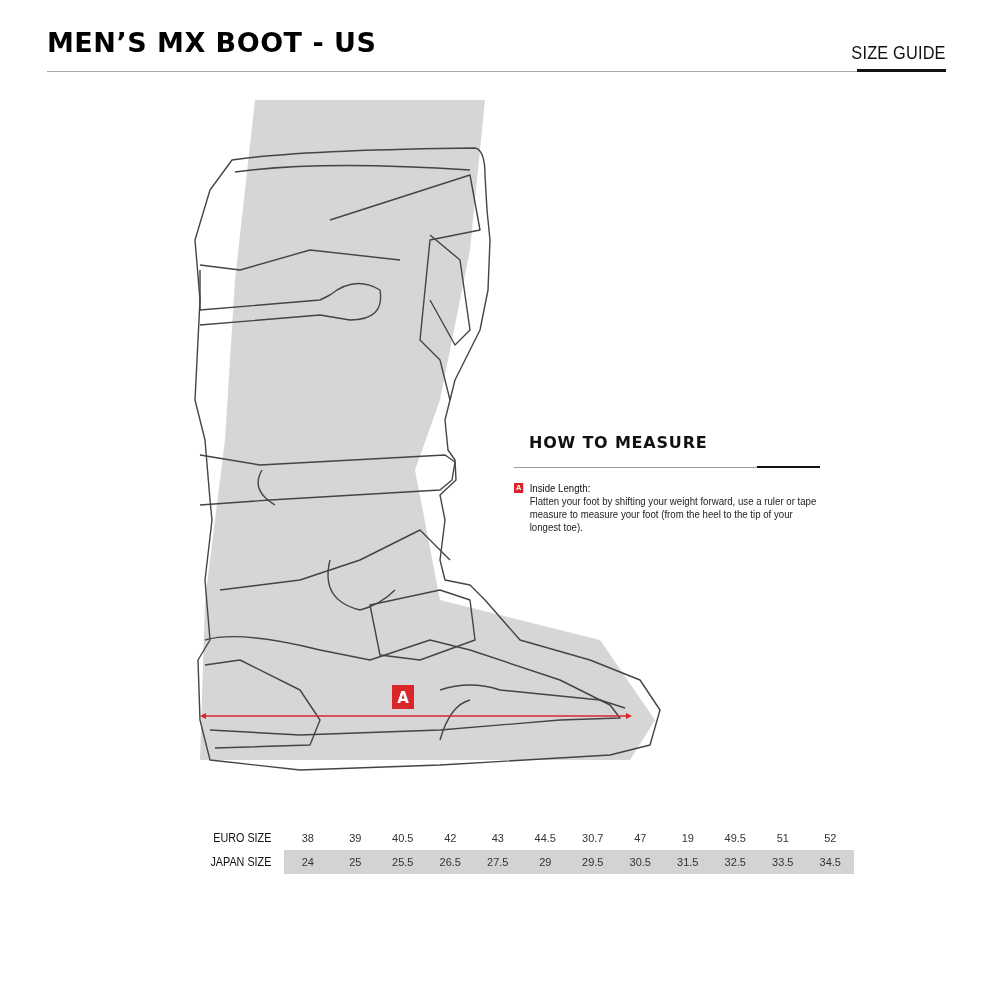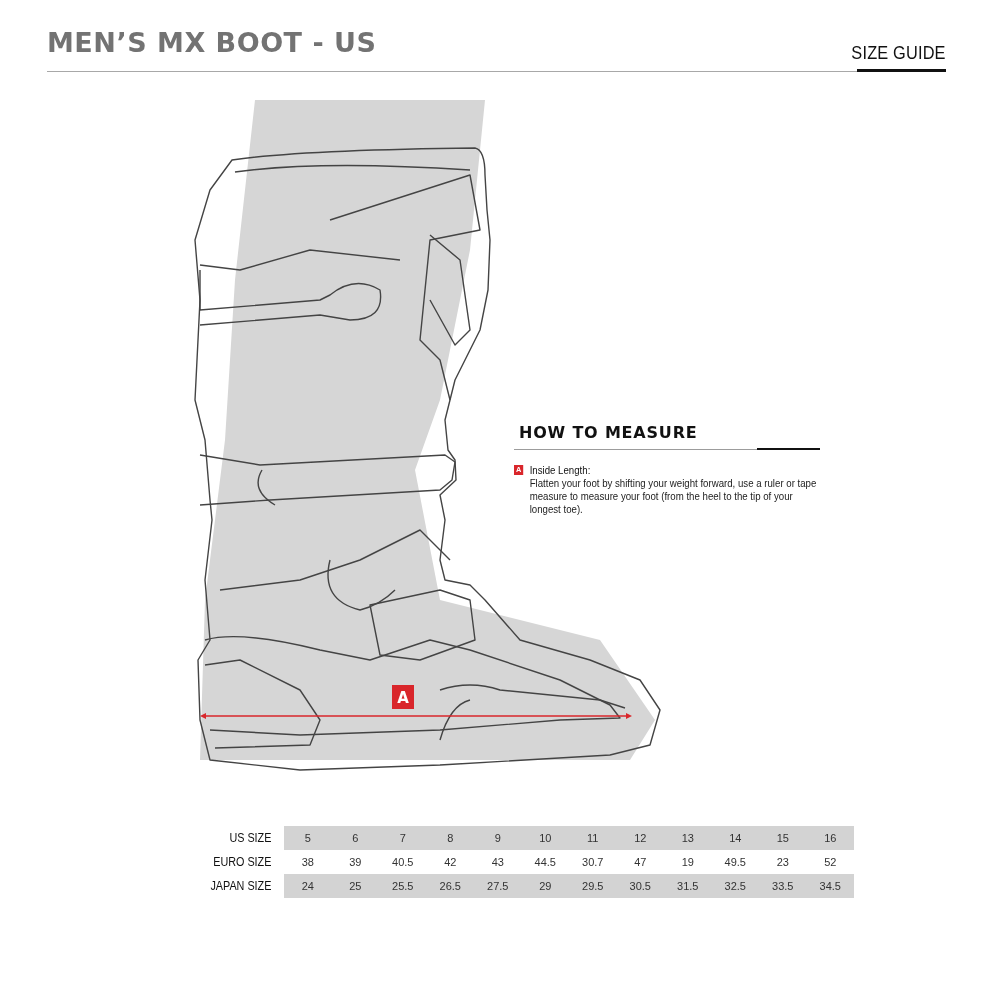--- a/index.html
+++ b/index.html
@@ -1,25 +1,25 @@
 <!DOCTYPE html>
 <html><head>
 <meta charset="utf-8">
 <style>
   html, body { margin: 0; padding: 0; background: #ffffff; }
   body { width: 1000px; height: 1000px; position: relative; overflow: hidden; font-family: "Liberation Sans", sans-serif; color: #111; }
-  .title { position: absolute; left: 47px; top: 27px; font-family: "DejaVu Sans", sans-serif; font-weight: bold; font-size: 27px; letter-spacing: 0.5px; color: #737373; margin: 0; }
+  .title { position: absolute; left: 47px; top: 27px; font-family: "DejaVu Sans", sans-serif; font-weight: bold; font-size: 27px; letter-spacing: 0.5px; color: #000000; margin: 0; }
   .title-rule { position: absolute; left: 47px; top: 71px; width: 898px; height: 1px; background: #a8a8a8; }
   .size-guide { position: absolute; right: 54px; top: 42px; font-family: "Liberation Sans", sans-serif; font-size: 19px; font-weight: normal; transform: scaleX(0.86); transform-origin: right top; color: #111; letter-spacing: 0.2px; }
   .size-guide-bar { position: absolute; left: 857px; top: 69px; width: 89px; height: 3px; background: #111; }
 
   .illustration { position: absolute; left: 180px; top: 95px; width: 500px; height: 720px; }
 
   .measure { position: absolute; left: 514px; top: 418px; width: 306px; }
-  .measure h2 { margin: 5px; font-family: "DejaVu Sans", sans-serif; font-weight: bold; font-size: 16px; letter-spacing: 0.8px; color: #111; }
+  .measure h2 { margin: 15px; font-family: "DejaVu Sans", sans-serif; font-weight: bold; font-size: 16px; letter-spacing: 0.8px; color: #111; }
   .measure-rule { position: relative; margin-top: 7px; height: 1px; background: #9c9c9c; }
   .measure-rule::after { content: ""; position: absolute; right: 0; top: -1px; width: 63px; height: 2px; background: #111; }
   .measure-item { position: relative; margin-top: 14px; padding-left: 17px; font-size: 10.5px; line-height: 13px; color: #222; transform: scaleX(0.92); transform-origin: left top; width: 320px; }
   .badge { position: absolute; left: 0; top: 1px; width: 10px; height: 10px; background: #d9262b; color: #fff; font-size: 8px; font-weight: bold; text-align: center; line-height: 10px; }
   .measure-item .label { display: block; color: #111; }
 
   .size-table { position: absolute; left: 120px; top: 826px; border-collapse: collapse; }
   .size-table th { text-align: right; padding: 0 14px 0 0; font-weight: normal; font-size: 12px; color: #111; height: 24px; transform: scaleX(0.9); transform-origin: right center; white-space: nowrap; width: 150px; }
   .size-table td { width: 47.5px; text-align: center; font-size: 11px; color: #333; height: 24px; padding: 0; }
   .size-table tr.shade td { background: #d3d3d3; }
@@ -66,48 +66,33 @@
   <div class="measure-rule"></div>
   <div class="measure-item">
     <span class="badge">A</span>
     <span class="label">Inside Length:</span>
     <span class="desc">Flatten your foot by shifting your weight forward, use a ruler or tape measure to measure your foot (from the heel to the tip of your longest toe).</span>
   </div>
 </div>
 
 <table class="size-table">
   <tbody id="size-body">
-      <tr class="shade">
-        <th>US SIZE</th>
-        <td>5</td>
-        <td>6</td>
-        <td>7</td>
-        <td>8</td>
-        <td>9</td>
-        <td>10</td>
-        <td>11</td>
-        <td>12</td>
-        <td>13</td>
-        <td>14</td>
-        <td>15</td>
-        <td>16</td>
-      </tr>
       <tr>
         <th>EURO SIZE</th>
         <td>38</td>
         <td>39</td>
         <td>40.5</td>
         <td>42</td>
         <td>43</td>
         <td>44.5</td>
         <td>30.7</td>
         <td>47</td>
         <td>19</td>
         <td>49.5</td>
-        <td>23</td>
+        <td>51</td>
         <td>52</td>
       </tr>
       <tr class="shade">
         <th>JAPAN SIZE</th>
         <td>24</td>
         <td>25</td>
         <td>25.5</td>
         <td>26.5</td>
         <td>27.5</td>
         <td>29</td>

